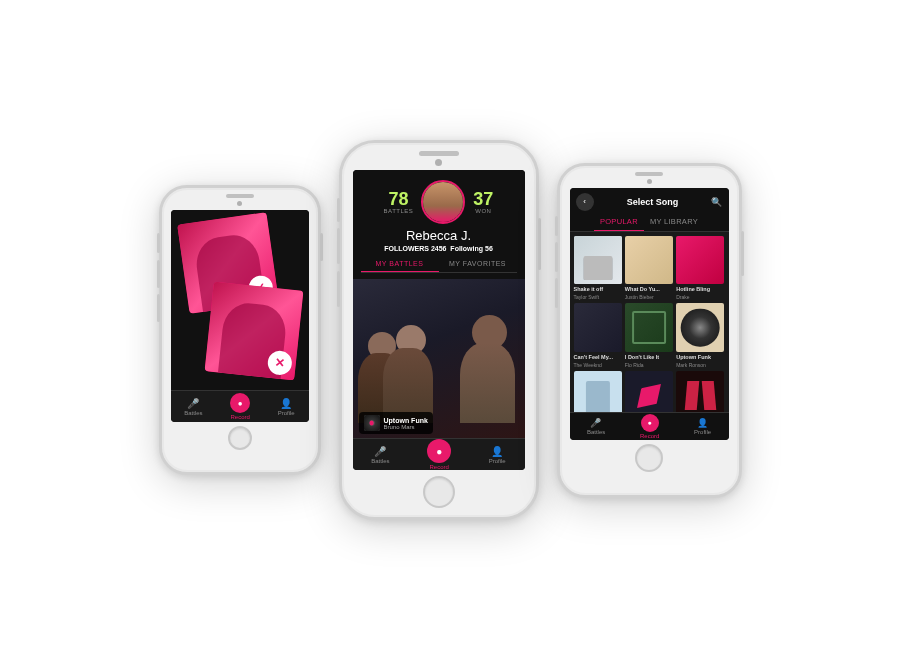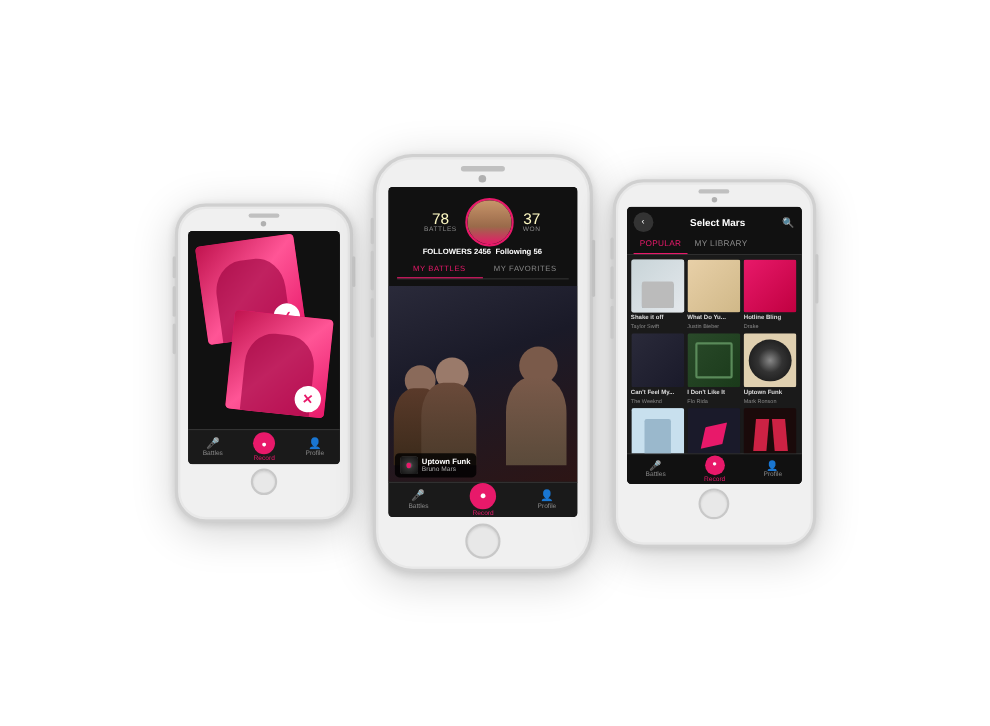--- a/index.html
+++ b/index.html
@@ -302,23 +302,23 @@
       align-items: center;
       gap: 8px;
       padding: 4px 0 2px;
     }
 
     .stat-block {
       text-align: center;
     }
 
     .stat-num {
-      font-size: 14px;
-      color: #fef9c3;
-      font-weight: 400;
+      font-size: 18px;
+      color: #bef264;
+      font-weight: 700;
       line-height: 1;
     }
 
     .stat-label {
       font-size: 6px;
       color: #888;
       text-transform: uppercase;
       letter-spacing: 0.5px;
     }
 
@@ -473,20 +473,21 @@
     .search-btn {
       font-size: 9px;
       color: white;
     }
 
     .song-tabs {
       background: #111;
       display: flex;
       padding: 4px 6px 0;
       border-bottom: 1px solid #333;
+      justify-content: center;
     }
 
     .song-tab {
       font-size: 7.5px;
       color: #888;
       padding: 2px 6px 4px;
       text-transform: uppercase;
       letter-spacing: 0.3px;
     }
 
@@ -654,20 +655,21 @@
               <div class="stat-label">BATTLES</div>
             </div>
             <div class="profile-avatar">
               <div class="avatar-face" style="background: linear-gradient(180deg, #c8956a 0%, #9a6a4a 60%, #e8196a 100%);"></div>
             </div>
             <div class="stat-block">
               <div class="stat-num">37</div>
               <div class="stat-label">WON</div>
             </div>
           </div>
+          <div class="profile-name">Rebecca J.</div>
           <div class="profile-followers">
             <span>FOLLOWERS</span>
             <span>2456</span>&nbsp;
             <span>Following</span>
             <span>56</span>
           </div>
           <div class="profile-tabs">
             <div class="profile-tab active">MY BATTLES</div>
             <div class="profile-tab">MY FAVORITES</div>
           </div>
@@ -722,21 +724,21 @@
     <div class="side-button-right" style="top:65px; height:45px;"></div>
     <div class="phone-top">
       <div class="speaker"></div>
       <div class="camera"></div>
     </div>
     <div class="screen" style="width:159px; height:252px;">
       <div class="screen-select-song">
 
         <div class="select-song-header">
           <div class="back-btn">‹</div>
-          <div class="select-song-title">Select Mars</div>
+          <div class="select-song-title">Select Song</div>
           <div class="search-btn">🔍</div>
         </div>
 
         <div class="song-tabs">
           <div class="song-tab active">POPULAR</div>
           <div class="song-tab">MY LIBRARY</div>
         </div>
 
         <div class="song-grid">
 

